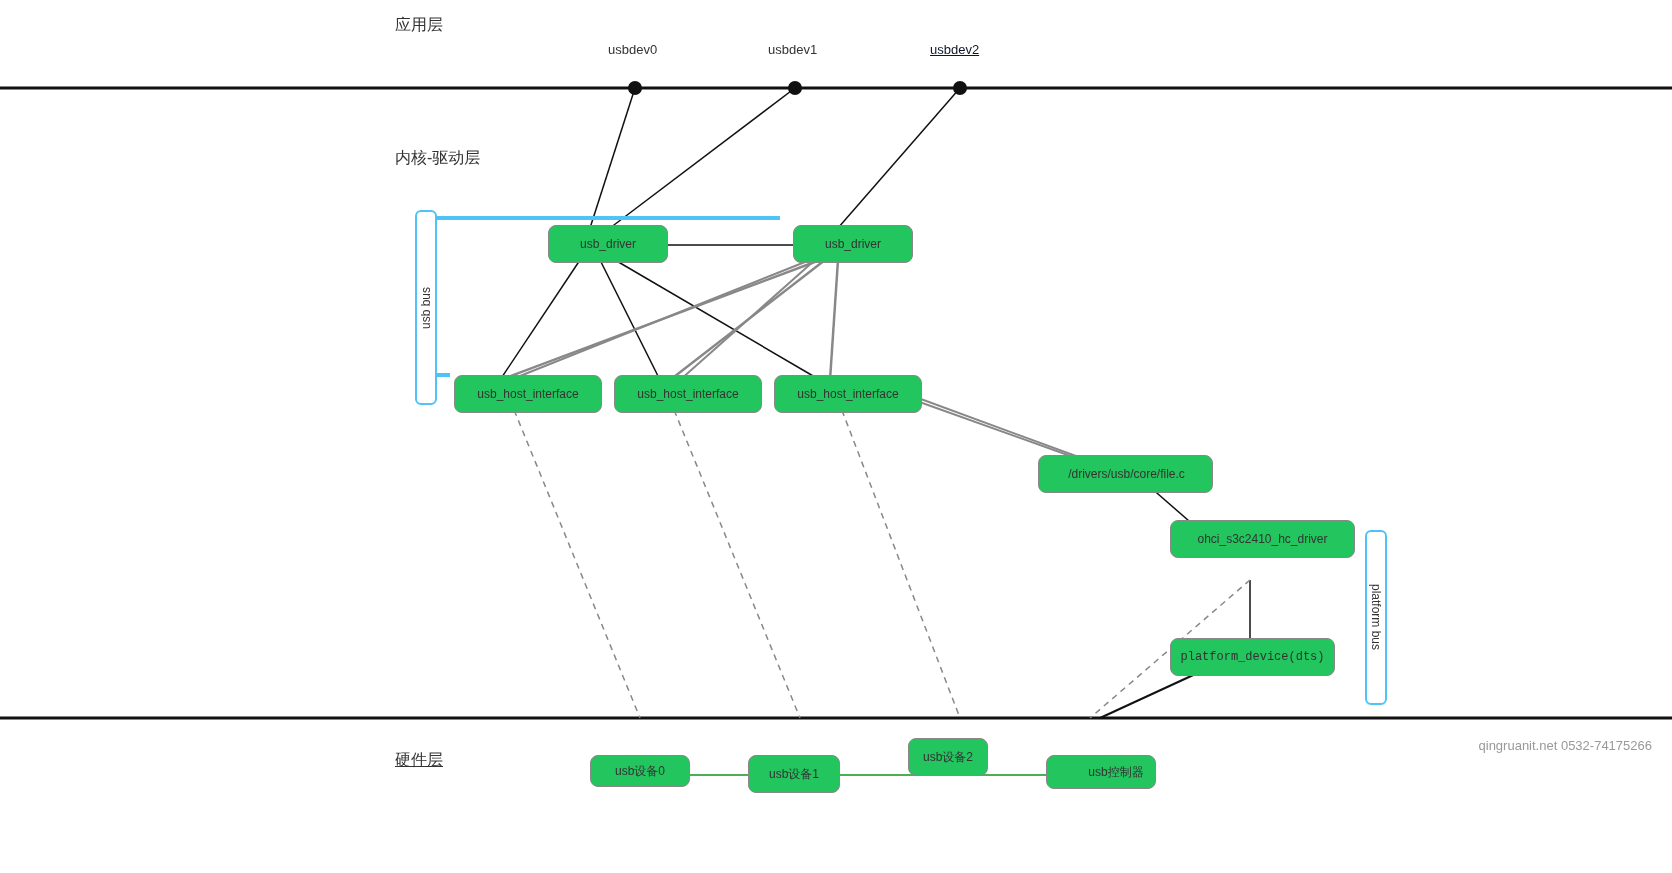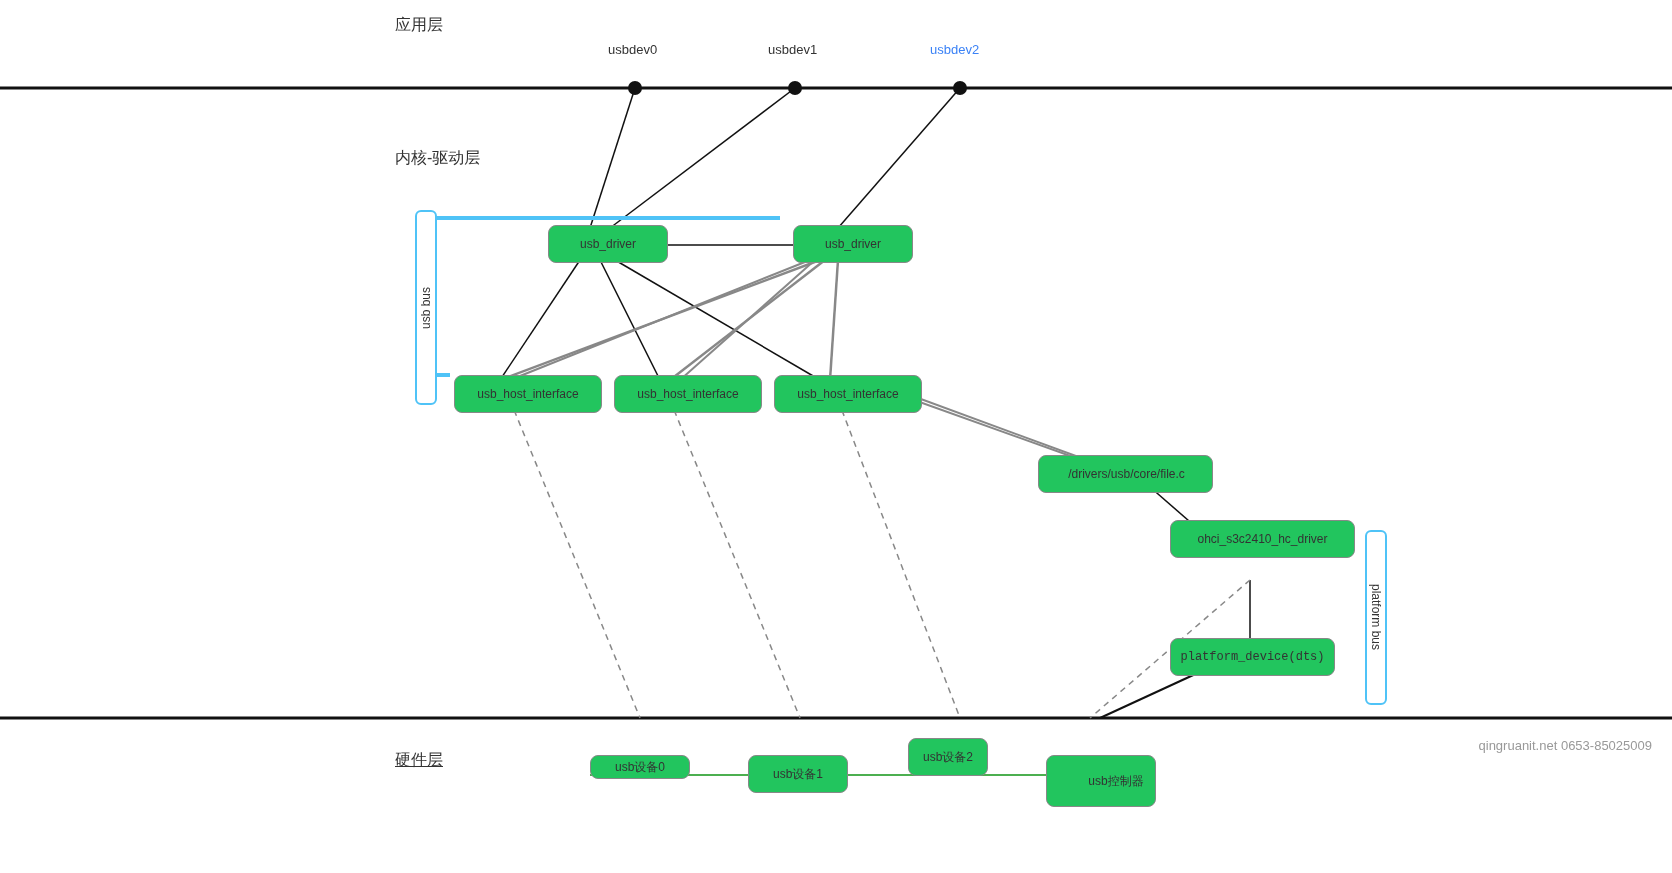--- a/index.html
+++ b/index.html
@@ -143,40 +143,40 @@
 
     <line x1="1250" y1="580" x2="1090" y2="718" stroke="#888" stroke-width="1.5" stroke-dasharray="6,5"></line>
   </svg>
 
   <div class="layer-label" style="left:395px; top:15px;">应用层</div>
   <div class="layer-label" style="left:395px; top:148px;">内核-驱动层</div>
   <div class="layer-label" style="left:395px; top:750px;text-decoration:underline;">硬件层</div>
 
   <div style="position:absolute; left:608px; top:42px; font-size:13px; color:#333;text-align:center;">usbdev0</div>
   <div style="position:absolute; left:768px; top:42px; font-size:13px; color:#333;">usbdev1</div>
-  <div style="position:absolute; left:930px; top:42px; font-size:13px; color:#3b82f6;">usbdev2</div>
+  <div style="position:absolute; left:930px; top:42px; font-size:13px; color:#0f172a;text-decoration:underline;">usbdev2</div>
 
   <div class="box" style="left:548px; top:225px; width:120px; height:38px;">usb_driver</div>
 
   <div class="box" style="left:793px; top:225px; width:120px; height:38px;">usb_driver</div>
 
   <div class="rotated-box" style="left:415px; top:210px; width:22px; height:195px;">usb bus</div>
 
   <div class="box" style="left:454px; top:375px; width:148px; height:38px;">usb_host_interface</div>
   <div class="box" style="left:614px; top:375px; width:148px; height:38px;">usb_host_interface</div>
   <div class="box" style="left:774px; top:375px; width:148px; height:38px;">usb_host_interface</div>
 
   <div class="box" style="left:1038px; top:455px; width:175px; height:38px;padding-left:12px;">/drivers/usb/core/file.c</div>
 
   <div class="box" style="left:1170px; top:520px; width:185px; height:38px;">ohci_s3c2410_hc_driver</div>
 
   <div class="rotated-box-platform" style="left:1365px; top:530px; width:22px; height:175px;">platform bus</div>
 
   <div class="box" style="left:1170px; top:638px; width:165px; height:38px;font-family:Liberation Mono, monospace;">platform_device(dts)</div>
 
-  <div class="box" style="left:590px; top:755px; width:100px; height:24px;">usb设备0</div>
-  <div class="box" style="left:748px; top:755px; width:100px; height:38px;">usb设备1</div>
+  <div class="box" style="left:590px; top:755px; width:100px; height:32px;">usb设备0</div>
+  <div class="box" style="left:748px; top:755px; width:92px; height:38px;">usb设备1</div>
   <div class="box" style="left:908px; top:738px; width:80px; height:38px;">usb设备2</div>
-  <div class="box" style="left:1046px; top:755px; width:110px; height:52px;padding-left:40px;">usb控制器</div>
+  <div class="box" style="left:1046px; top:755px; width:110px; height:34px;padding-left:40px;">usb控制器</div>
 
-  <div class="watermark">qingruanit.net 0653-85025009</div>
+  <div class="watermark">qingruanit.net 0532-74175266</div>
 
 </div>
 
 </body></html>

